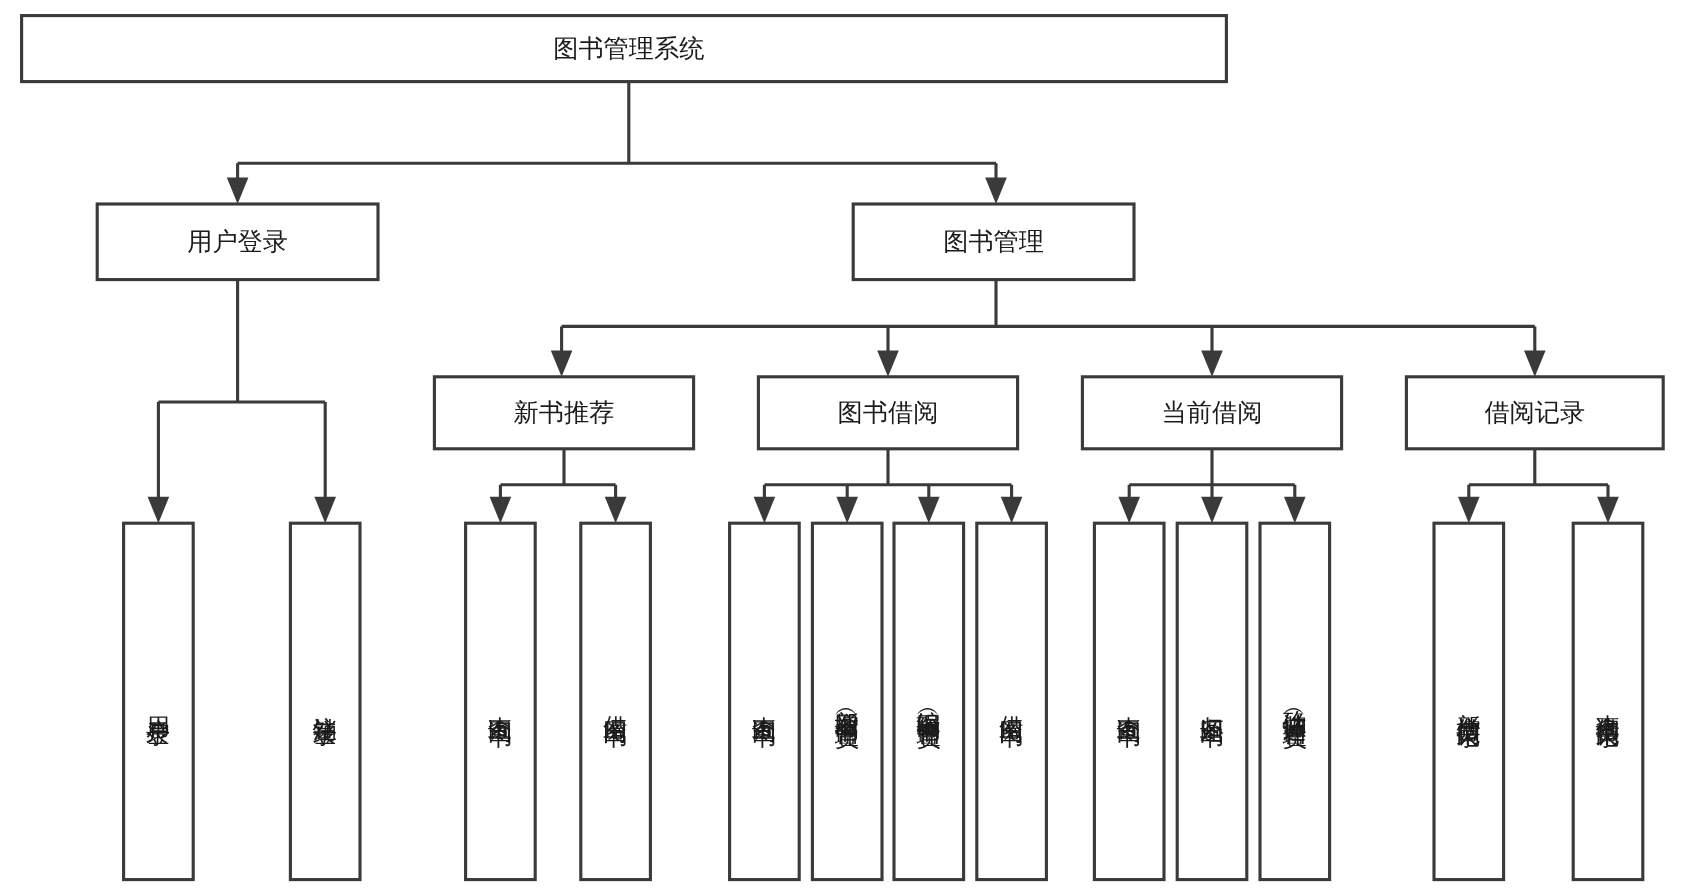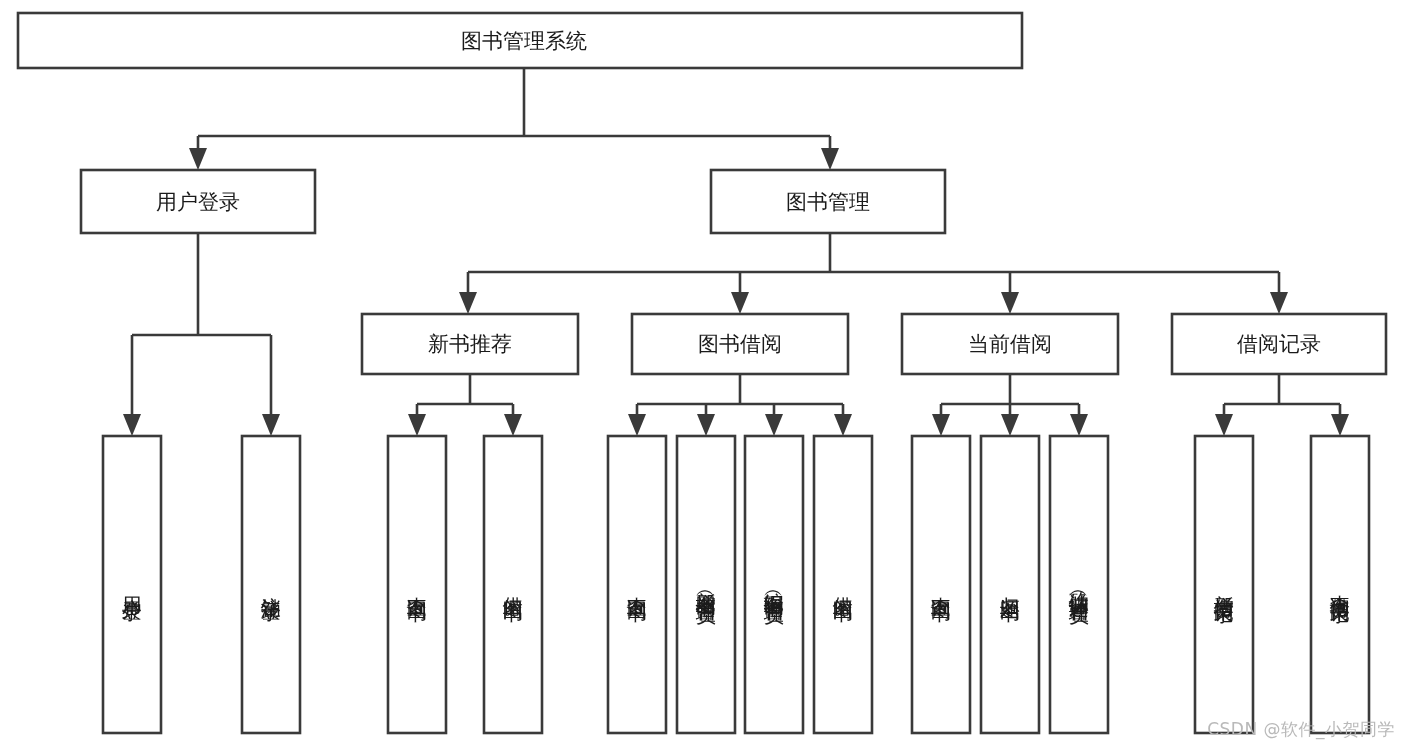--- a/index.html
+++ b/index.html
@@ -216,14 +216,13 @@
   <div class="vlabel" style="left:608px; top:436px; width:58px; height:297px;">查询图书</div>
   <div class="vlabel" style="left:677px; top:436px; width:58px; height:297px;">新增图书（管理员）</div>
   <div class="vlabel" style="left:745px; top:436px; width:58px; height:297px;">编辑图书（管理员）</div>
   <div class="vlabel" style="left:814px; top:436px; width:58px; height:297px;">借阅图书</div>
   <div class="vlabel" style="left:912px; top:436px; width:58px; height:297px;">查询图书</div>
   <div class="vlabel" style="left:981px; top:436px; width:58px; height:297px;">归还图书</div>
   <div class="vlabel" style="left:1050px; top:436px; width:58px; height:297px;">确认归还（管理员）</div>
   <div class="vlabel" style="left:1195px; top:436px; width:58px; height:297px;">新增借阅记录</div>
   <div class="vlabel" style="left:1311px; top:436px; width:58px; height:297px;">查询借阅记录</div>
 
-  <div class="watermark">CSDN @软件_小贺同学</div>
 </div>
 
 </body></html>

